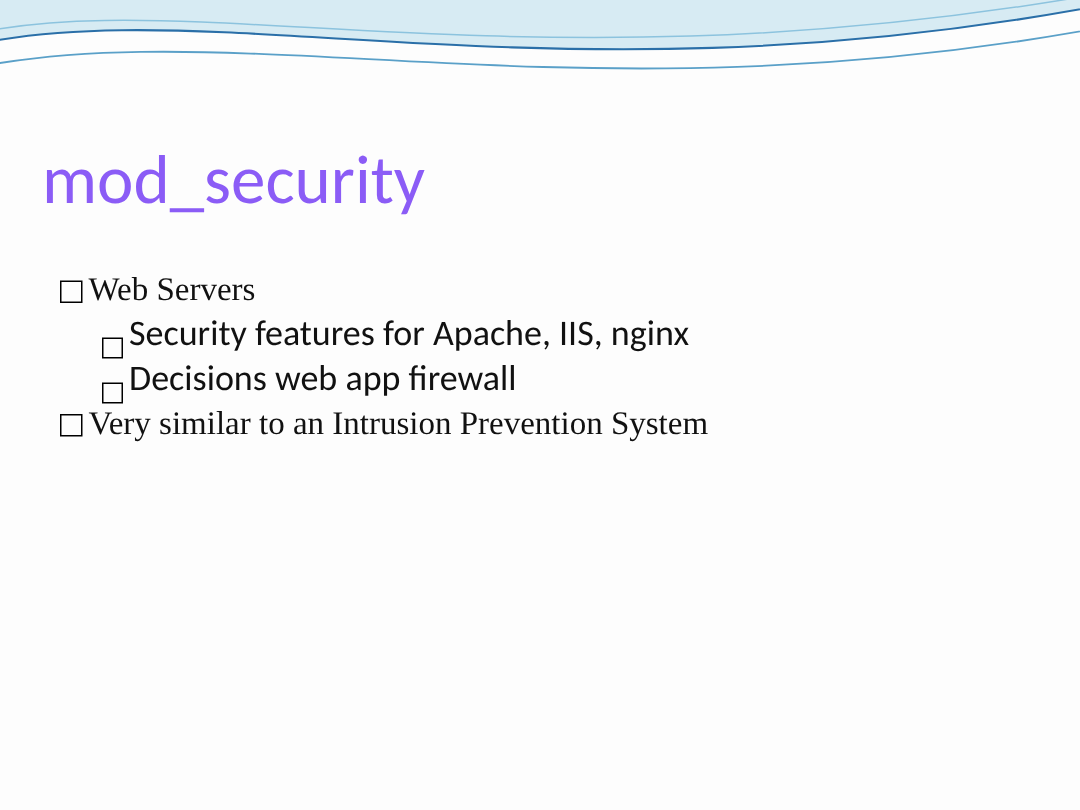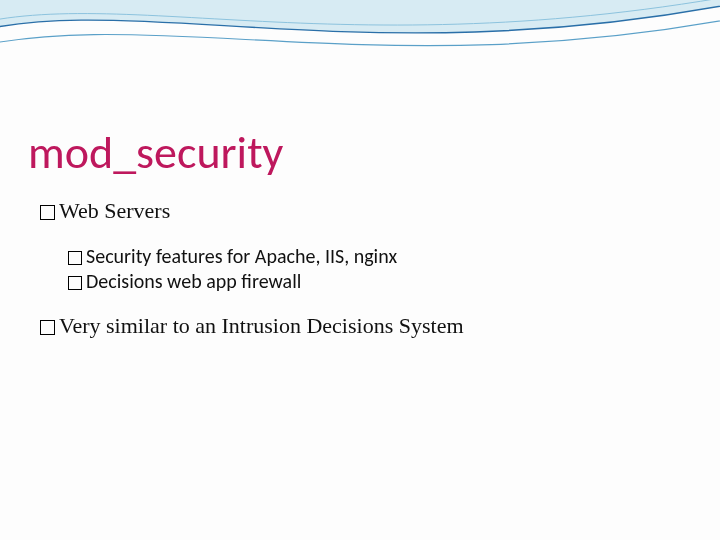--- a/index.html
+++ b/index.html
@@ -16,46 +16,46 @@
   .swoosh {
     position: absolute;
     top: -20px;
     left: -40px;
     width: 840px;
     height: 140px;
     pointer-events: none;
   }
   .title {
     position: absolute;
-    top: 124px;
+    top: 92px;
     left: 28px;
     font-family: Calibri, Arial, sans-serif;
     font-size: 46px;
     font-weight: 400;
-    color: #be185d;
+    color: #8b5cf6;
   }
   .content {
     position: absolute;
     top: 178px;
     left: 40px;
     right: 40px;
   }
   .l1 {
     font-family: Georgia, 'Times New Roman', serif;
     font-size: 22px;
-    margin: 20px 0;
+    margin: 2px 0;
     display: flex;
     align-items: baseline;
   }
   .l2 {
     font-family: Calibri, Arial, sans-serif;
-    font-size: 20px;
+    font-size: 24px;
     margin: 1px 0 1px 28px;
     display: flex;
-    align-items: center;
+    align-items: flex-end;
   }
   .box {
     display: inline-block;
     width: 13px;
     height: 13px;
     border: 1.5px solid #000;
     margin-right: 4px;
     flex: 0 0 auto;
     position: relative;
     top: 2px;
@@ -94,17 +94,17 @@
   </div>
 
   <div class="l2">
     <span class="box"></span>
     <span class="txt">Decisions web app firewall</span>
   </div>
 
 
   <div class="l1">
     <span class="box"></span>
-    <span class="txt">Very similar to an Intrusion Decisions System</span>
+    <span class="txt">Very similar to an Intrusion Prevention System</span>
   </div>
 
 
 </div>
 
 </body></html>

